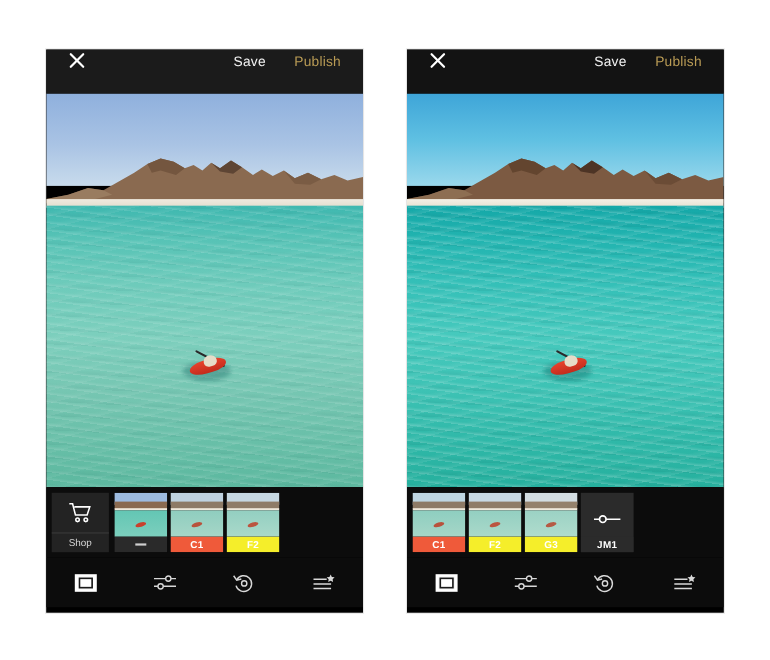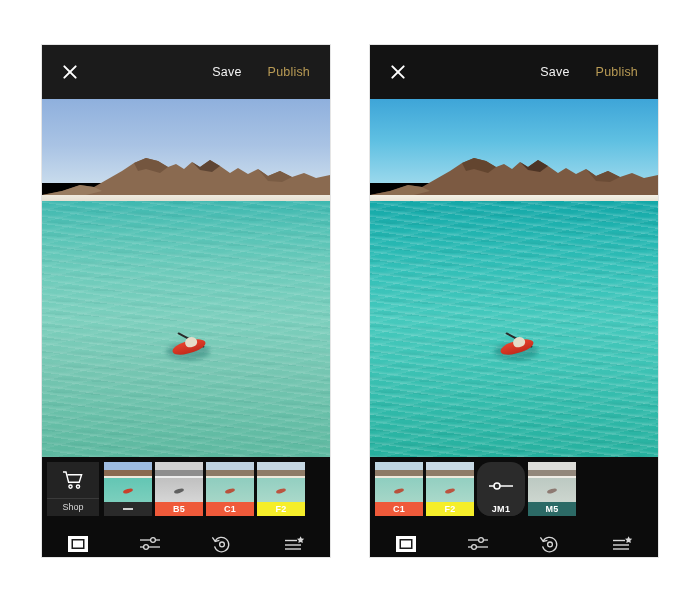--- a/index.html
+++ b/index.html
@@ -18,23 +18,23 @@
     background:#000;
     overflow:hidden;
     box-shadow:0 0 0 1px rgba(0,0,0,0.10);
   }
   .phone.left{left:42px;top:45px;}
   .phone.right{left:370px;top:45px;}
 
   
   .topbar{
     position:relative;
-    height:54px;
+    height:40px;
     background:#1b1b1b;
-    display:flex;align-items:center;
+    display:flex;
   }
   .phone.right .topbar{background:#131313;}
   .close-btn{
     margin-left:18px;
     width:20px;height:20px;
     position:relative;
     cursor:pointer;
     flex:0 0 auto;
   }
   .close-btn:before,.close-btn:after{
@@ -179,21 +179,21 @@
     position:absolute;left:0;right:0;bottom:0;height:14px;
     line-height:14px;text-align:center;
     font-size:9px;font-weight:bold;color:#fff;letter-spacing:.3px;
   }
   .fthumb.none .flabel{color:#cfcfcf;}
   .fthumb.none .dash{
     position:absolute;left:50%;bottom:6px;margin-left:-5px;
     width:10px;height:2px;background:#cfcfcf;
   }
   
-  .fthumb.selected{background:#2b2b2b;border-radius:14px;}
+  .fthumb.selected{background:#2b2b2b;}
   .fthumb.selected .slider-ic{
     position:absolute;left:0;right:0;top:18px;
     display:flex;align-items:center;justify-content:center;
   }
 
   
   .toolbar{
     height:45px;background:#0c0c0c;
     display:flex;align-items:center;
   }
@@ -258,30 +258,20 @@
           <div class="m-beach"></div>
           <div class="m-sea" style="background:linear-gradient(#63c6b4,#7ccfbd)"></div>
           <div class="m-kayak"></div>
         </div>
         <div class="flabel" style="background:#2a2a2a">
           <span class="dash"></span>
         </div>
       </div>
 
 
-      <div class="fthumb">
-        <div class="mini">
-          <div class="m-sky" style="background:#d2d2d2"></div>
-          <div class="m-mtn" style="background:#8e8e8e"></div>
-          <div class="m-beach" style="background:#ededed"></div>
-          <div class="m-sea" style="background:linear-gradient(#c0c0c0,#d6d6d6)"></div>
-          <div class="m-kayak" style="background:#606060"></div>
-        </div>
-        <div class="flabel" style="background:#ef5a3a">B5</div>
-      </div>
 
       <div class="fthumb">
         <div class="mini">
           <div class="m-sky" style="background:#bfd2e0"></div>
           <div class="m-mtn" style="background:#8d7a66"></div>
           <div class="m-beach"></div>
           <div class="m-sea" style="background:linear-gradient(#8fcdbf,#a6d6c7)"></div>
           <div class="m-kayak" style="background:#b8523c"></div>
         </div>
         <div class="flabel" style="background:#ef5a3a">C1</div>
@@ -388,42 +378,42 @@
         <div class="mini">
           <div class="m-sky" style="background:#c8d9e4"></div>
           <div class="m-mtn" style="background:#8f7c68"></div>
           <div class="m-beach"></div>
           <div class="m-sea" style="background:linear-gradient(#93cfc1,#aad9ca)"></div>
           <div class="m-kayak" style="background:#bb5440"></div>
         </div>
         <div class="flabel" style="background:#f5ee2a">F2</div>
       </div>
 
+      <div class="fthumb">
+        <div class="mini">
+          <div class="m-sky" style="background:#d3dde2"></div>
+          <div class="m-mtn" style="background:#94816c"></div>
+          <div class="m-beach"></div>
+          <div class="m-sea" style="background:linear-gradient(#9bd2c4,#b0dccd)"></div>
+          <div class="m-kayak" style="background:#b55a44"></div>
+        </div>
+        <div class="flabel" style="background:#f5ee2a">G3</div>
+      </div>
 
       <div class="fthumb selected">
         <div class="slider-ic">
           <svg width="28" height="12" viewBox="0 0 28 12" stroke="#ffffff" stroke-width="1.5" fill="none">
             <line x1="2" y1="6" x2="26" y2="6"></line>
             <circle cx="10" cy="6" r="3" fill="#2b2b2b"></circle>
           </svg>
         </div>
         <div class="flabel" style="background:#2b2b2b">JM1</div>
       </div>
 
 
-      <div class="fthumb">
-        <div class="mini">
-          <div class="m-sky" style="background:#dcdcd8"></div>
-          <div class="m-mtn" style="background:#93887c"></div>
-          <div class="m-beach" style="background:#f0eee7"></div>
-          <div class="m-sea" style="background:linear-gradient(#bcc9c2,#cdd6cf)"></div>
-          <div class="m-kayak" style="background:#8d7a72"></div>
-        </div>
-        <div class="flabel" style="background:#2c6a66">M5</div>
-      </div>
     </div>
 
     <div class="toolbar">
       <div class="tb-item">
         <span>
           <svg width="22" height="20" viewBox="0 0 22 20">
             <rect x="1" y="2" width="20" height="16" fill="#ffffff"></rect>
             <rect x="4" y="4.5" width="14" height="11" fill="#1a1a1a"></rect>
             <rect x="4" y="4.5" width="14" height="11" fill="none" stroke="#ffffff" stroke-width="1"></rect>
             <rect x="6" y="6.5" width="10" height="7" fill="#ffffff"></rect>

